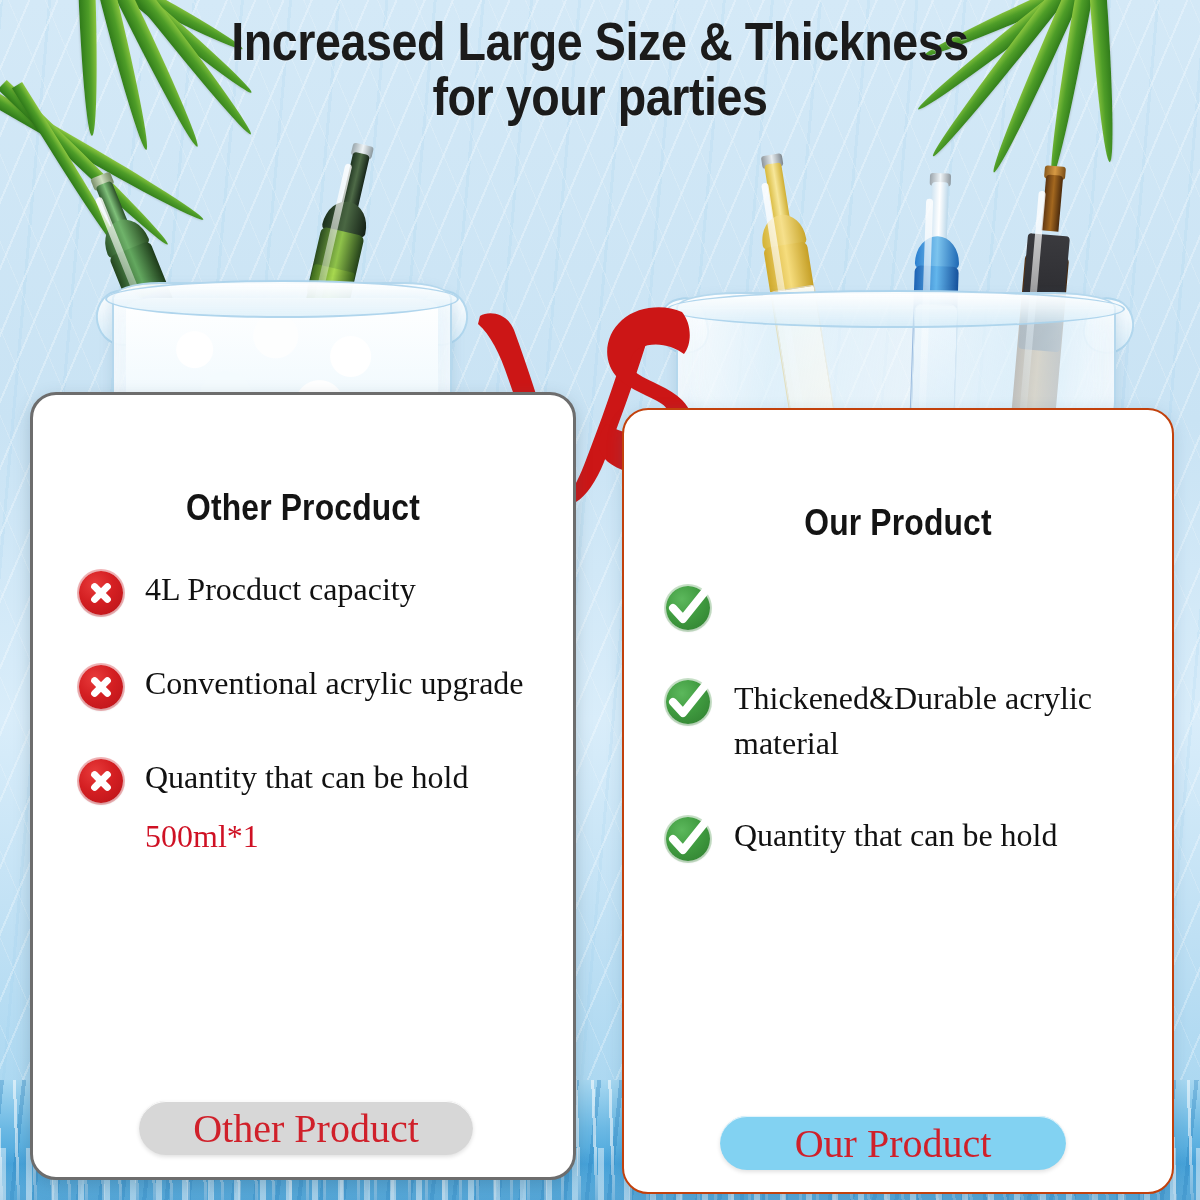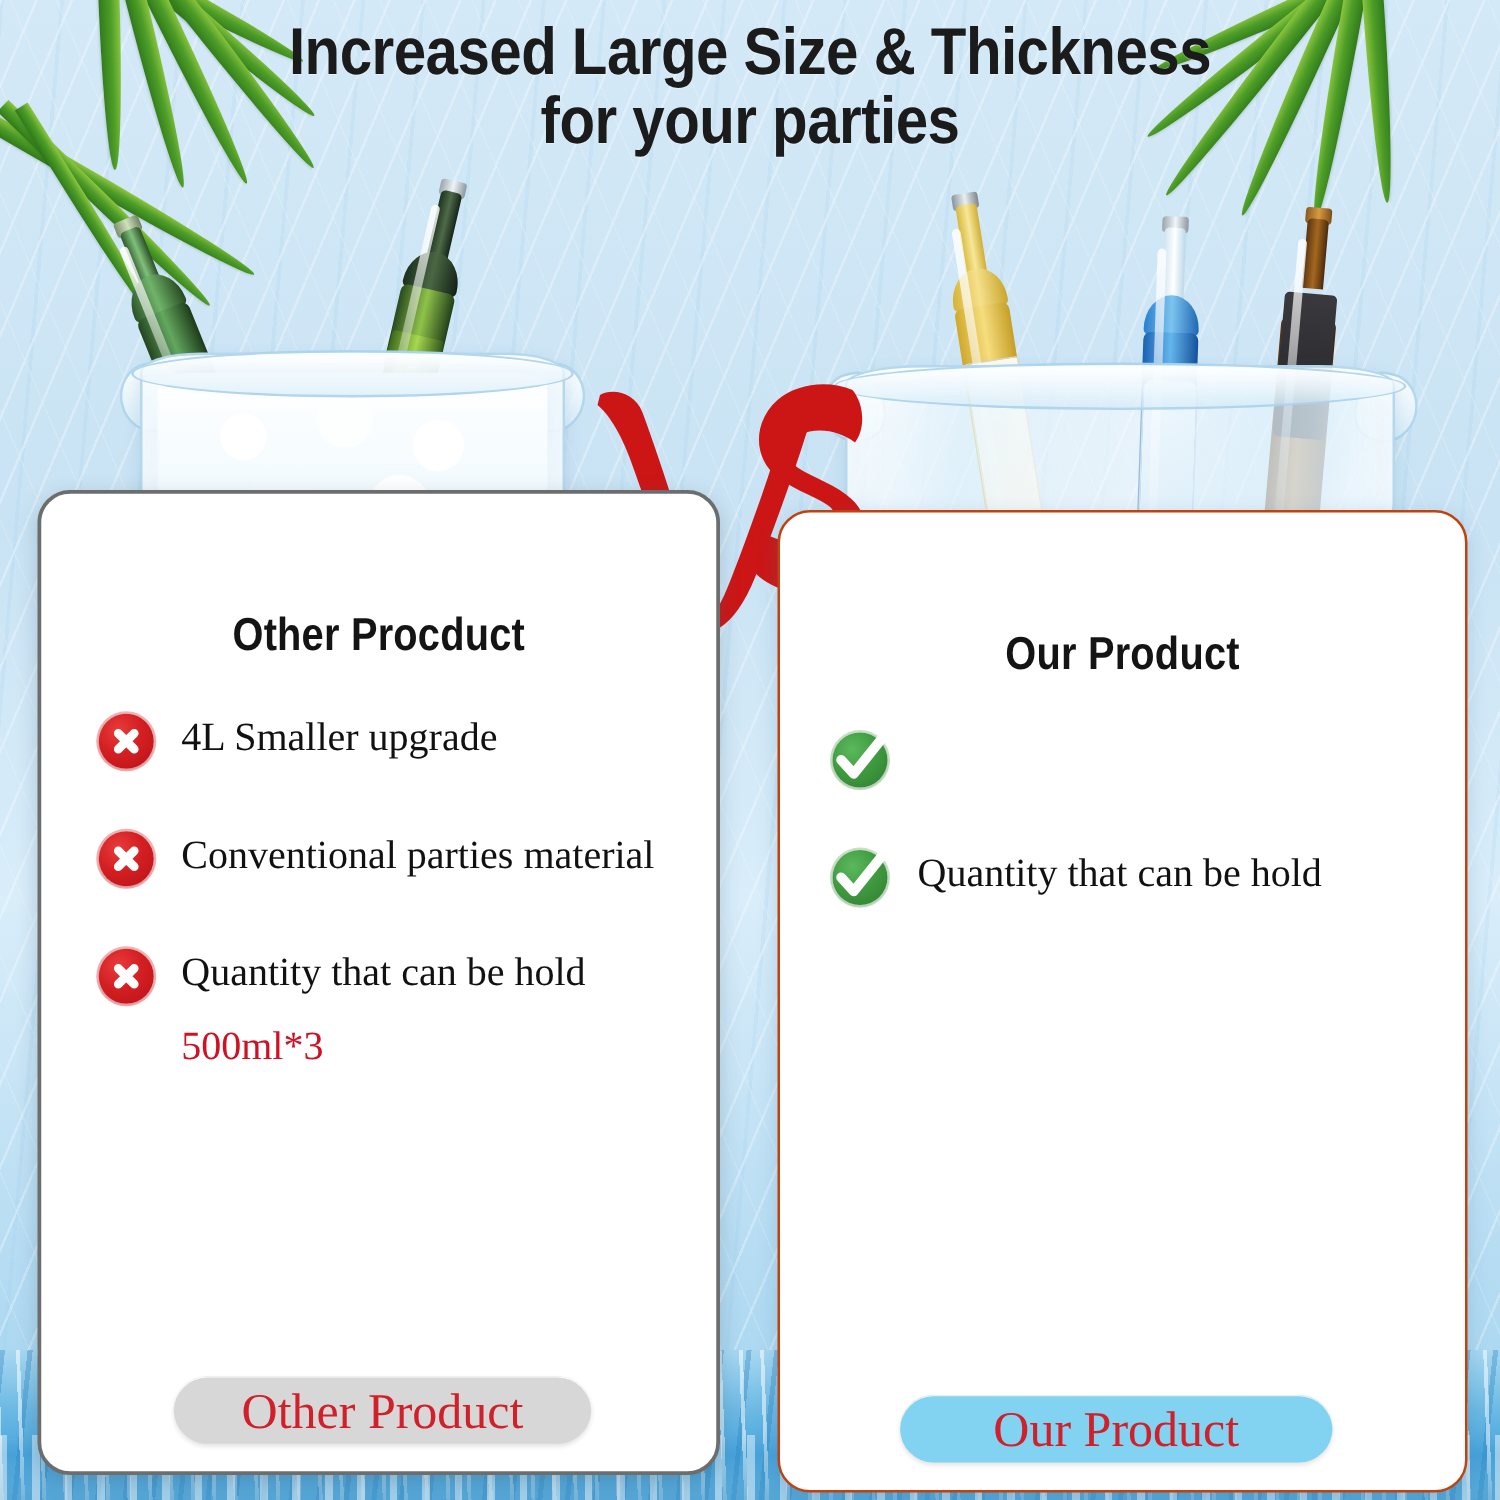--- a/index.html
+++ b/index.html
@@ -248,37 +248,37 @@
   </div>
 
   <div class="card left">
     <div class="card-title">Other Procduct</div>
     <div class="feature-list">
 
       <div class="feature">
         <span class="ficon">
             <span class="ico-x"></span>
           </span>
-        <span class="ftext">4L Smaller upgrade</span>
+        <span class="ftext">4L Procduct capacity</span>
       </div>
 
       <div class="feature">
         <span class="ficon">
             <span class="ico-x"></span>
           </span>
-        <span class="ftext">Conventional parties material</span>
+        <span class="ftext">Conventional acrylic upgrade</span>
       </div>
 
       <div class="feature">
         <span class="ficon">
             <span class="ico-x"></span>
           </span>
         <span class="ftext">
           <span>Quantity that can be hold</span>
-          <span class="sub">500ml*3</span>
+          <span class="sub">500ml*1</span>
         </span>
       </div>
 
     </div>
     <div class="pill other">Other Product</div>
   </div>
 
   <div class="card right">
     <div class="card-title">Our Product</div>
     <div class="feature-list">
@@ -286,29 +286,39 @@
       <div class="feature">
         <span class="ficon">
             <span class="ico-v">
               <svg viewBox="0 0 56 56">
                 <path d="M12 29 L22 40 L50 5" fill="none" stroke="#ffffff" stroke-width="8" stroke-linecap="round" stroke-linejoin="round"></path>
               </svg>
             </span>
           </span>
       </div>
 
-
       <div class="feature">
         <span class="ficon">
             <span class="ico-v">
               <svg viewBox="0 0 56 56">
                 <path d="M12 29 L22 40 L50 5" fill="none" stroke="#ffffff" stroke-width="8" stroke-linecap="round" stroke-linejoin="round"></path>
               </svg>
             </span>
           </span>
+        <span class="ftext">Thickened&amp;Durable acrylic material</span>
+      </div>
+
+      <div class="feature">
+        <span class="ficon">
+            <span class="ico-v">
+              <svg viewBox="0 0 56 56">
+                <path d="M12 29 L22 40 L50 5" fill="none" stroke="#ffffff" stroke-width="8" stroke-linecap="round" stroke-linejoin="round"></path>
+              </svg>
+            </span>
+          </span>
         <span class="ftext">
           <span>Quantity that can be hold</span>
         </span>
       </div>
 
     </div>
     <div class="pill ours">Our Product</div>
   </div>
 
 </div>

